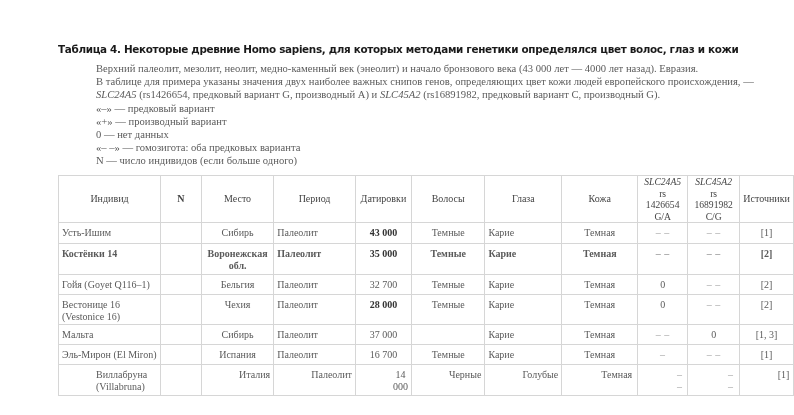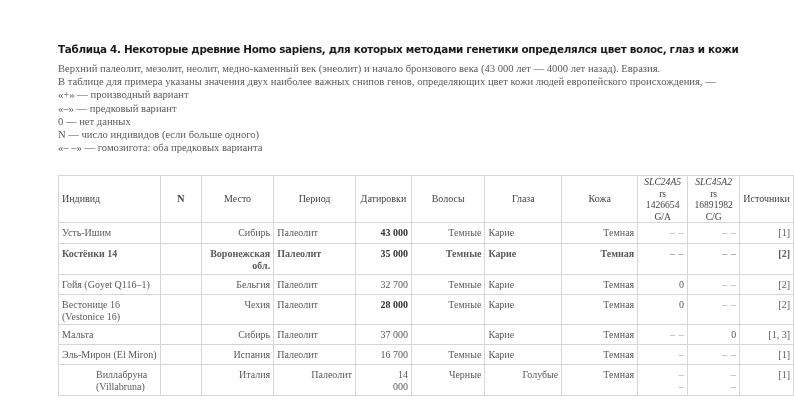--- a/index.html
+++ b/index.html
@@ -1,52 +1,53 @@
 <!DOCTYPE html>
 <html><head>
 <meta charset="utf-8">
 <style>
   html, body { margin: 0; padding: 0; background: #ffffff; }
   body { width: 794px; height: 415px; position: relative; overflow: hidden; font-family: "DejaVu Serif", "Liberation Serif", serif; color: #555; }
   .title { position: absolute; left: 58px; top: 43px; font-family: "DejaVu Sans", "Liberation Sans", sans-serif; font-weight: bold; font-size: 11.2px; color: #1a1a1a; letter-spacing: -0.35px; white-space: nowrap; transform: scaleX(0.93); transform-origin: left; }
   .desc { position: absolute; left: 58px; top: 62px; font-family: "Liberation Serif", "DejaVu Serif", serif; font-size: 10.6px; line-height: 13.2px; color: #5a5a5a; white-space: nowrap; }
-  .desc .line { display: block; }
+  .desc .line { display: block; margin-left: 38px; }
   .desc i { font-style: italic; }
   table { position: absolute; left: 58px; top: 175px; border-collapse: collapse; font-family: "Liberation Serif", "DejaVu Serif", serif; font-size: 10px; color: #5a5a5a; }
   td, th { border: 1.5px solid #d6d6d6; padding: 0 3px; vertical-align: top; line-height: 12px; }
   th { font-weight: normal; vertical-align: middle; text-align: center; color: #444; height: 33px; padding: 0 3px; }
-  th.left { text-align: left; }
+  th.left { text-align: center; }
   th.gene { font-size: 9.6px; line-height: 11.5px; }
   th.gene i { font-style: italic; }
   td { padding-top: 4px; }
-  td.c { text-align: right; }
+  td.c { text-align: center; }
   td.l { text-align: left; }
   td.b { font-weight: bold; color: #333; }
   tr.r1 td { height: 16px; margin-top: 21px; }
   tr.r2 td { height: 26px; font-weight: bold; }
   tr.r3 td { height: 15px; }
   tr.r4 td { height: 25px; font-family: Liberation Serif, serif; }
   tr.r5 td { height: 15px; margin-top: 12px; }
   tr.r6 td { height: 15px; margin-top: 43px; }
   tr.r7 td { height: 26px; padding-left: 37px; }
   .dash { color: #9a9a9a; letter-spacing: 0.5px; }
 </style>
 </head>
 <body>
 
 <div class="title">Таблица 4. Некоторые древние Homo sapiens, для которых методами генетики определялся цвет волос, глаз и кожи</div>
 
 <div class="desc">
   <span class="line">Верхний палеолит, мезолит, неолит, медно-каменный век (энеолит) и начало бронзового века (43 000 лет — 4000 лет назад). Евразия.</span>
   <span class="line">В таблице для примера указаны значения двух наиболее важных снипов генов, определяющих цвет кожи людей европейского происхождения, —</span>
+  <span class="line"><i>SLC24A5</i><span> (rs1426654, предковый вариант G, производный А) и </span><i>SLC45A2</i><span> (rs16891982, предковый вариант C, производный G).</span></span>
+  <span class="line">«–» — предковый вариант</span>
   <span class="line">«+» — производный вариант</span>
-  <span class="line">«–» — предковый вариант</span>
   <span class="line">0 — нет данных</span>
+  <span class="line">«– –» — гомозигота: оба предковых варианта</span>
   <span class="line">N — число индивидов (если больше одного)</span>
-  <span class="line">«– –» — гомозигота: оба предковых варианта</span>
 </div>
 
 <table>
   <colgroup>
     <col style="width:114px">
       <col style="width:22px">
       <col style="width:63px">
       <col style="width:48px">
       <col style="width:53px">
       <col style="width:47px">

